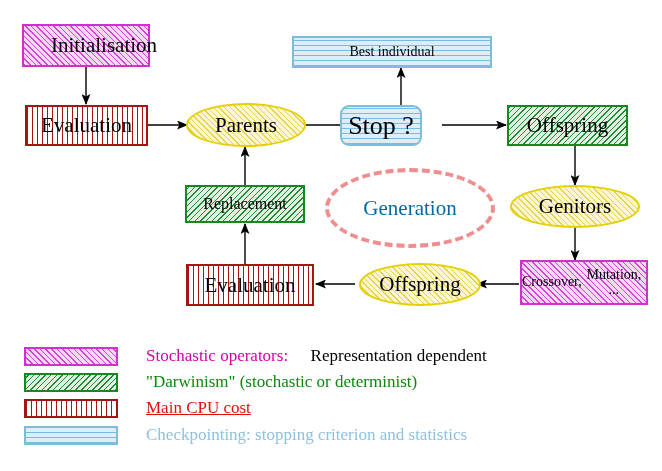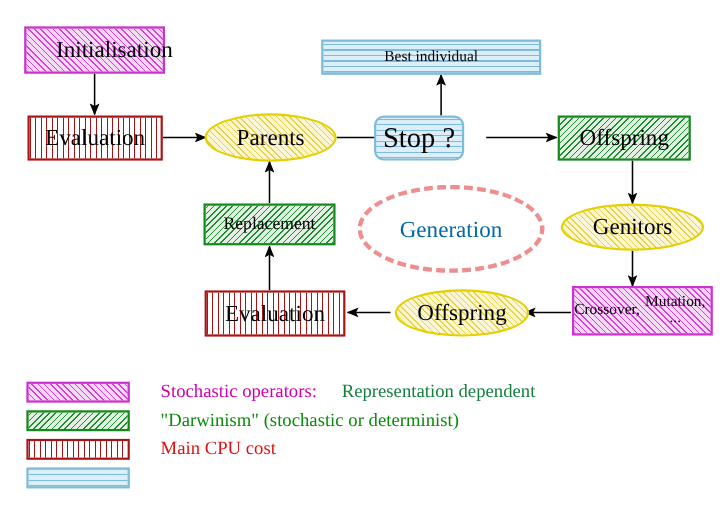--- a/index.html
+++ b/index.html
@@ -51,23 +51,23 @@
     display:flex;align-items:center;justify-content:center;
   }
   .gen-label{color:#0369a1;font-size:21px;}
 
   
   .legend{position:absolute;left:0;top:0;width:662px;}
   .legend-row{position:absolute;left:24px;display:flex;align-items:center;}
   .swatch{width:94px;height:19px;box-sizing:border-box;flex:0 0 auto;}
   .legend-text{margin-left:28px;font-size:17px;white-space:nowrap;}
   .c-magenta{color:#d100a8;margin-top:40px;}
-  .c-gold{color:#15803d;}
+  .c-gold{color:#000000;}
   .c-green{color:#0a8a0a;}
-  .c-red{color:#dd1111;}
+  .c-red{color:#dd1111;text-decoration:underline;}
   .c-blue{color:#8cc2e0;}
   .gap{display:inline-block;width:14px;}
 </style>
 </head>
 <body>
 
 <svg id="canvas" viewBox="0 0 662 471" xmlns="http://www.w3.org/2000/svg">
   <defs>
     <marker id="ah" markerWidth="11" markerHeight="9" refX="10" refY="4.5" orient="auto" markerUnits="userSpaceOnUse">
       <path d="M0,0 L11,4.5 L0,9 L2.4,4.5 Z" fill="#000"></path>
@@ -164,15 +164,16 @@
     <div class="legend-text c-green">"Darwinism" (stochastic or determinist)</div>
   </div>
 
   <div class="legend-row" style="top:398px;">
     <div class="swatch fx-vert-red"></div>
     <div class="legend-text c-red">Main CPU cost</div>
   </div>
 
   <div class="legend-row" style="top:425px;">
     <div class="swatch fx-horiz-blue"></div>
+    <div class="legend-text c-blue">Checkpointing: stopping criterion and statistics</div>
   </div>
 
 </div>
 
 </body></html>

